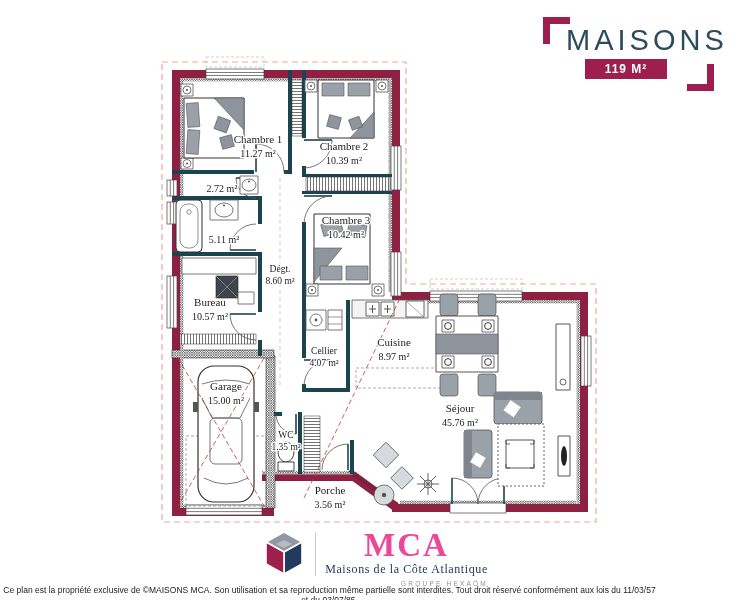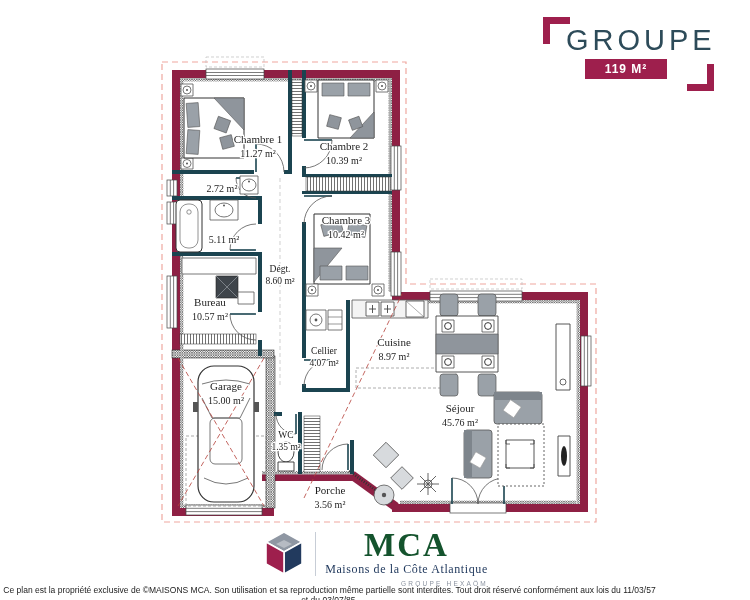--- a/index.html
+++ b/index.html
@@ -21,36 +21,36 @@
        paint-order:stroke;stroke:#fff;stroke-width:2.5px;}
   .rname{font-size:11px;}
   .rarea{font-size:10px;}
   .rsmall{font-size:9.5px;}
   
   .logo{position:absolute;left:0;top:530px;width:750px;display:flex;
         justify-content:center;align-items:flex-start;gap:9px;}
   .logo-divider{width:1px;height:44px;background:#c7cdd6;margin-top:2px;}
   .logo-text{display:flex;flex-direction:column;align-items:center;}
   .logo-acronym{font-family:"Liberation Serif",serif;font-size:33px;line-height:30px;
-                font-weight:bold;color:#14532d;letter-spacing:2px;}
+                font-weight:bold;color:#ec4899;letter-spacing:2px;}
   .logo-name{font-family:"Liberation Serif",serif;font-size:12px;color:#223A5E;
              letter-spacing:.6px;margin-top:2px;}
   .logo-group{font-size:6.5px;color:#8b93a0;letter-spacing:2.2px;margin-top:3px;
               align-self:flex-end;}
   
   .copyright{position:absolute;left:0;top:585px;width:659px;text-align:center;
              font-size:8.5px;color:#222;}
 </style>
 </head>
 <body>
 
 <div class="page">
 
   <div class="bracket-tl"></div>
-  <div class="title">GROUPE</div>
+  <div class="title">MAISONS</div>
   <div class="badge">119 M²</div>
   <div class="bracket-br"></div>
 
   <svg class="plan" width="460" height="480" viewBox="150 50 460 480">
     <defs>
       <pattern id="xh" width="2.4" height="2.4" patternUnits="userSpaceOnUse">
         <rect width="2.4" height="2.4" fill="#fff"></rect>
         <path d="M0,0 L2.4,2.4 M2.4,0 L0,2.4" stroke="#3a3a3a" stroke-width="0.55"></path>
       </pattern>
       <pattern id="vl" width="3" height="14" patternUnits="userSpaceOnUse">

